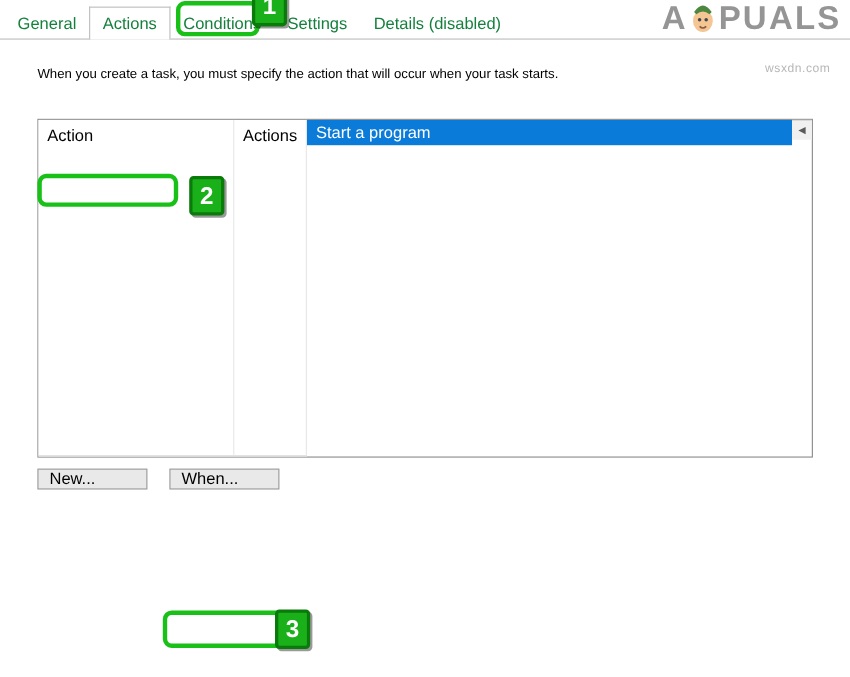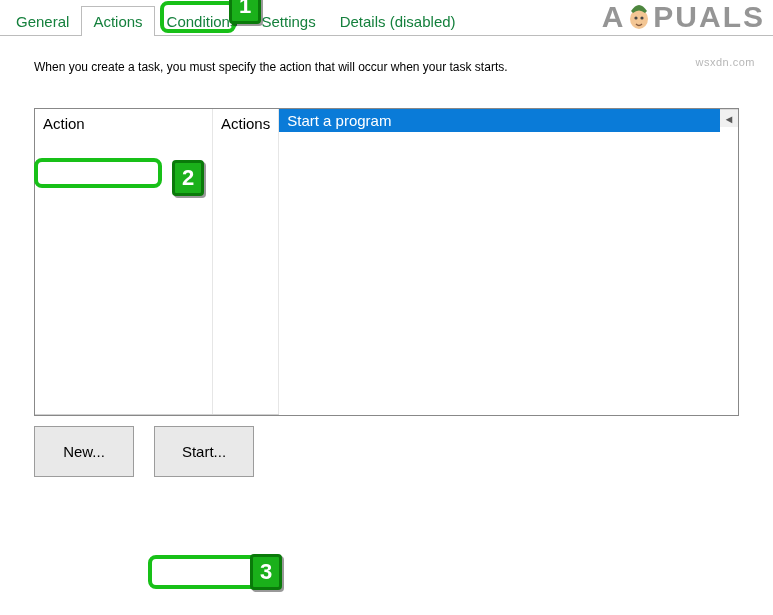--- a/index.html
+++ b/index.html
@@ -105,25 +105,24 @@
 
   
   .btnrow {
     margin: 10px 0 0 34px;
     display: flex;
     gap: 20px;
     align-items: center;
   }
   .btn {
     min-width: 100px;
-    padding: 16px 10px;
+    padding: 0 10px;
     border: 1px solid #9c9c9c;
     background: #e9e9e9;
     font-size: 15px;
-    text-align: center;
     cursor: default;
   }
 
   
   .callout {
     position: absolute;
     border: 4px solid #18c018;
     border-radius: 8px;
     pointer-events: none;
     z-index: 40;
@@ -203,21 +202,21 @@
     </div>
   </div>
   <div class="hscroll">
     <div class="arrow">◄</div>
     <div class="track"></div>
   </div>
 </div>
 
 <div class="btnrow">
   <div class="btn">New...</div>
-  <div class="btn">Start...</div>
+  <div class="btn">When...</div>
 </div>
 
 <div class="callout" style="left:160px; top:1px; width:76px; height:32px;"></div>
 <div class="badge" style="left:229px; top:-12px;">1</div>
 
 <div class="callout" style="left:34px; top:158px; width:128px; height:30px;"></div>
 <div class="badge" style="left:172px; top:160px;">2</div>
 
 <div class="callout" style="left:148px; top:555px; width:114px; height:34px;"></div>
 <div class="badge" style="left:250px; top:554px;">3</div>

